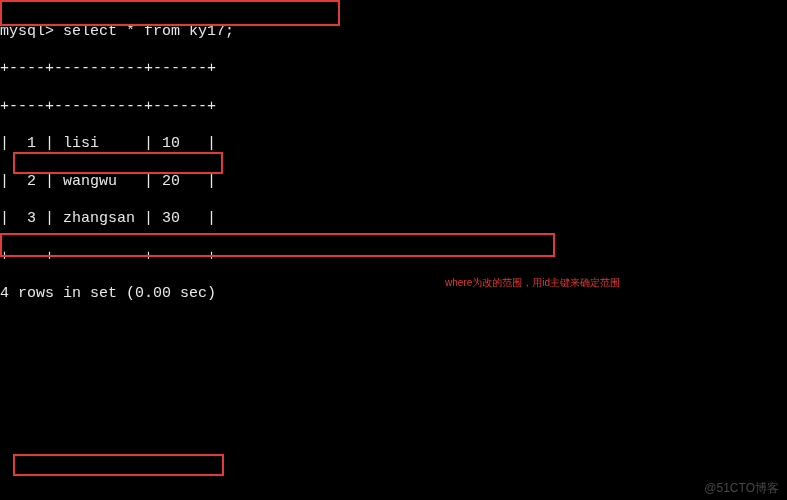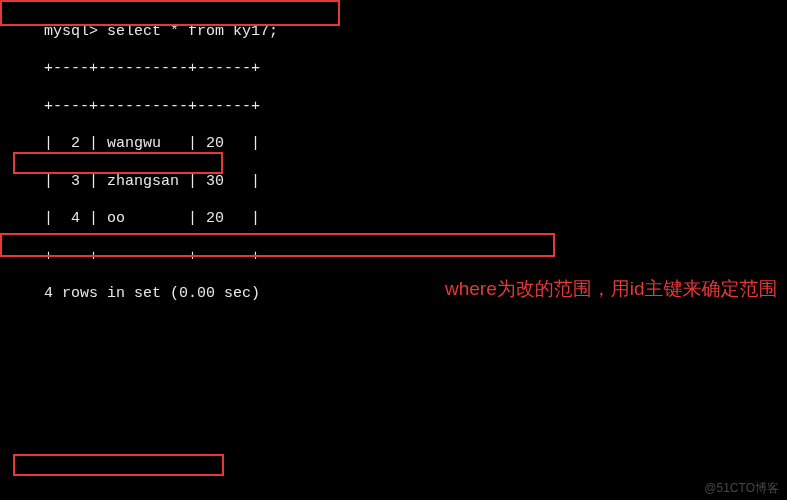--- a/index.html
+++ b/index.html
@@ -12,36 +12,36 @@
     line-height: 1.25;
     width: 787px;
     height: 500px;
     overflow: hidden;
     position: relative;
   }
   .term {
     padding: 4px 0 0 0;
     white-space: pre;
   }
-  .line { display:block;padding-left:44px; }
+  .line { display:block; }
   .box {
     position: absolute;
     border: 2px solid #e53935;
     box-sizing: border-box;
     pointer-events:none;
   }
   #box1 { left: 0px;  top: 0px;   width: 340px; height: 26px; }
   #box2 { left: 13px; top: 152px; width: 210px; height: 22px; }
   #box3 { left: 0px;  top: 233px; width: 555px; height: 24px; }
   #box4 { left: 13px; top: 454px; width: 211px; height: 22px; }
   .annotation {
     position: absolute;
     color: #e53935;
     font-family: "Microsoft YaHei", Arial, sans-serif;
-    font-size: 19px;
+    font-size: 10px;
     left: 445px;
     top: 277px;
     white-space: nowrap;
   }
   .watermark {
     position: absolute;
     right: 8px;
     bottom: 4px;
     color: #777;
     font-family: Arial, sans-serif;
@@ -49,23 +49,23 @@
     opacity: .6;
   }
 </style>
 </head>
 <body>
 
 <div class="term">
 <span class="line"><span>mysql&gt;</span> <span>select * from ky17;</span></span>
 <span class="line">+----+----------+------+</span>
 <span class="line">+----+----------+------+</span>
+<span class="line">|  1 | lisi     | 10   |</span>
 <span class="line">|  2 | wangwu   | 20   |</span>
 <span class="line">|  3 | zhangsan | 30   |</span>
-<span class="line">|  4 | oo       | 20   |</span>
 <span class="line">+----+----------+------+</span>
 <span class="line">4 rows in set (0.00 sec)</span>
 <span class="line"> </span>
 
 
 
 
 
 
 

